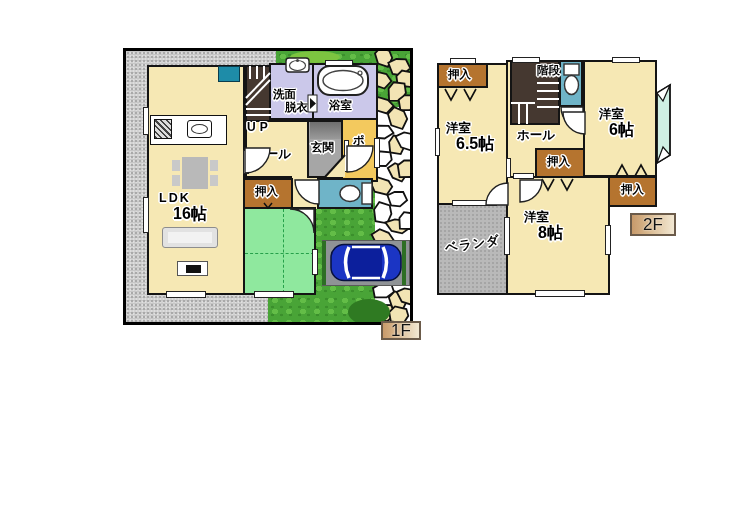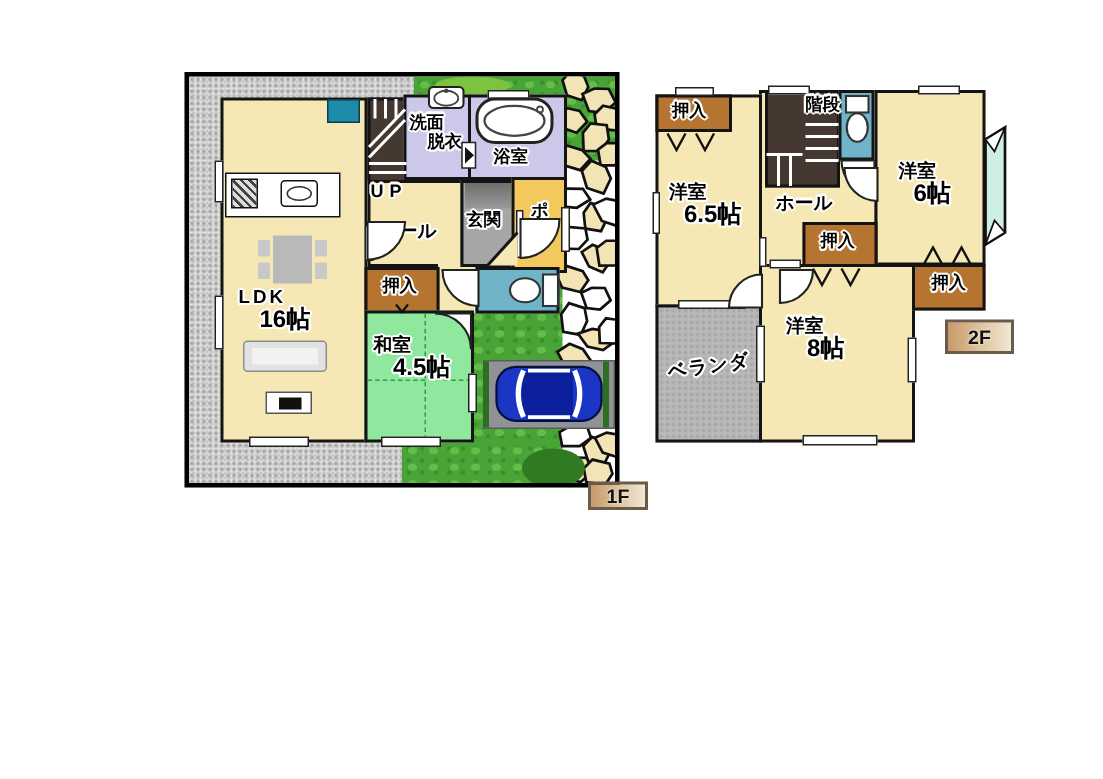--- a/index.html
+++ b/index.html
@@ -35,21 +35,21 @@
     font-size:11.5px;}
   .lbl span{display:block;}
   .big{font-size:16px;}
   .mid{font-size:12.5px;}
   .vert{writing-mode:vertical-rl;letter-spacing:2px;}
   
   .win{position:absolute;background:#fff;border:1px solid #222;box-sizing:border-box;}
   .furn{position:absolute;box-sizing:border-box;}
   .floor-tag{position:absolute;border:2px solid #6B5B4A;box-sizing:border-box;
     background:linear-gradient(90deg,var(--tagtan) 0%,#D9B88E 38%,#F2E8D3 100%);
-    display:flex;align-items:center;justify-content:center;font-weight:bold;font-size:13px;color:#111;
+    display:flex;align-items:center;justify-content:center;font-weight:normal;font-size:17px;color:#111;
     text-shadow:0 0 2px #fff;}
   svg{position:absolute;left:0;top:0;overflow:visible;}
 </style>
 </head>
 <body>
 
 <div id="canvas">
 
   <div id="site1">
 
@@ -138,25 +138,21 @@
     <div class="win" style="left:186px;top:198px;width:6px;height:26px"></div>
     <div class="win" style="left:199px;top:9px;width:28px;height:6px"></div>
     <div class="win" style="left:248px;top:87px;width:6px;height:30px"></div>
     <div class="win" style="left:117px;top:99px;width:6px;height:24px"></div>
     <div class="win" style="left:218px;top:89px;width:5px;height:32px"></div>
 
     <div class="lbl" style="left:33px;top:140px">
       <span class="mid" style="letter-spacing:2px">LDK</span>
       <span class="big" style="margin-left:14px">16帖</span>
     </div>
-    <div class="lbl" style="left:123px;top:172px">
-      <span class="mid">和室</span>
-      <span class="big" style="margin-left:13px">4.5帖</span>
-    </div>
-    <div class="lbl" style="left:147px;top:25px">
+    <div class="lbl" style="left:147px;top:37px">
       <span>洗面</span>
       <span style="margin-left:12px">脱衣</span>
     </div>
     <div class="lbl" style="left:203px;top:48px">
       <span>浴室</span>
     </div>
     <div class="lbl" style="left:121px;top:70px;letter-spacing:4px;font-size:12px">
       <span>UP</span>
     </div>
     <div class="lbl mid" style="left:127px;top:96px">
@@ -316,19 +312,19 @@
 
       <g fill="#fff" stroke="#222" stroke-width="1.4">
         <path d="M148,52 L148,74 A22,22 0 0 1 126,52 Z"></path>
         <path d="M150,57 L150,79 A22,22 0 0 1 128,57 Z"></path>
         <path d="M85,125 L107,125 A22,22 0 0 1 85,147 Z"></path>
         <path d="M73,150 L73,128 A22,22 0 0 0 51,150 Z"></path>
       </g>
     </svg>
   </div>
 
-  <div class="floor-tag" style="left:392px;top:321px;width:40px;height:19px">
+  <div class="floor-tag" style="left:381px;top:321px;width:40px;height:19px">
     <span>1F</span>
   </div>
   <div class="floor-tag" style="left:630px;top:213px;width:46px;height:23px">
     <span>2F</span>
   </div>
 </div>
 
 </body></html>

